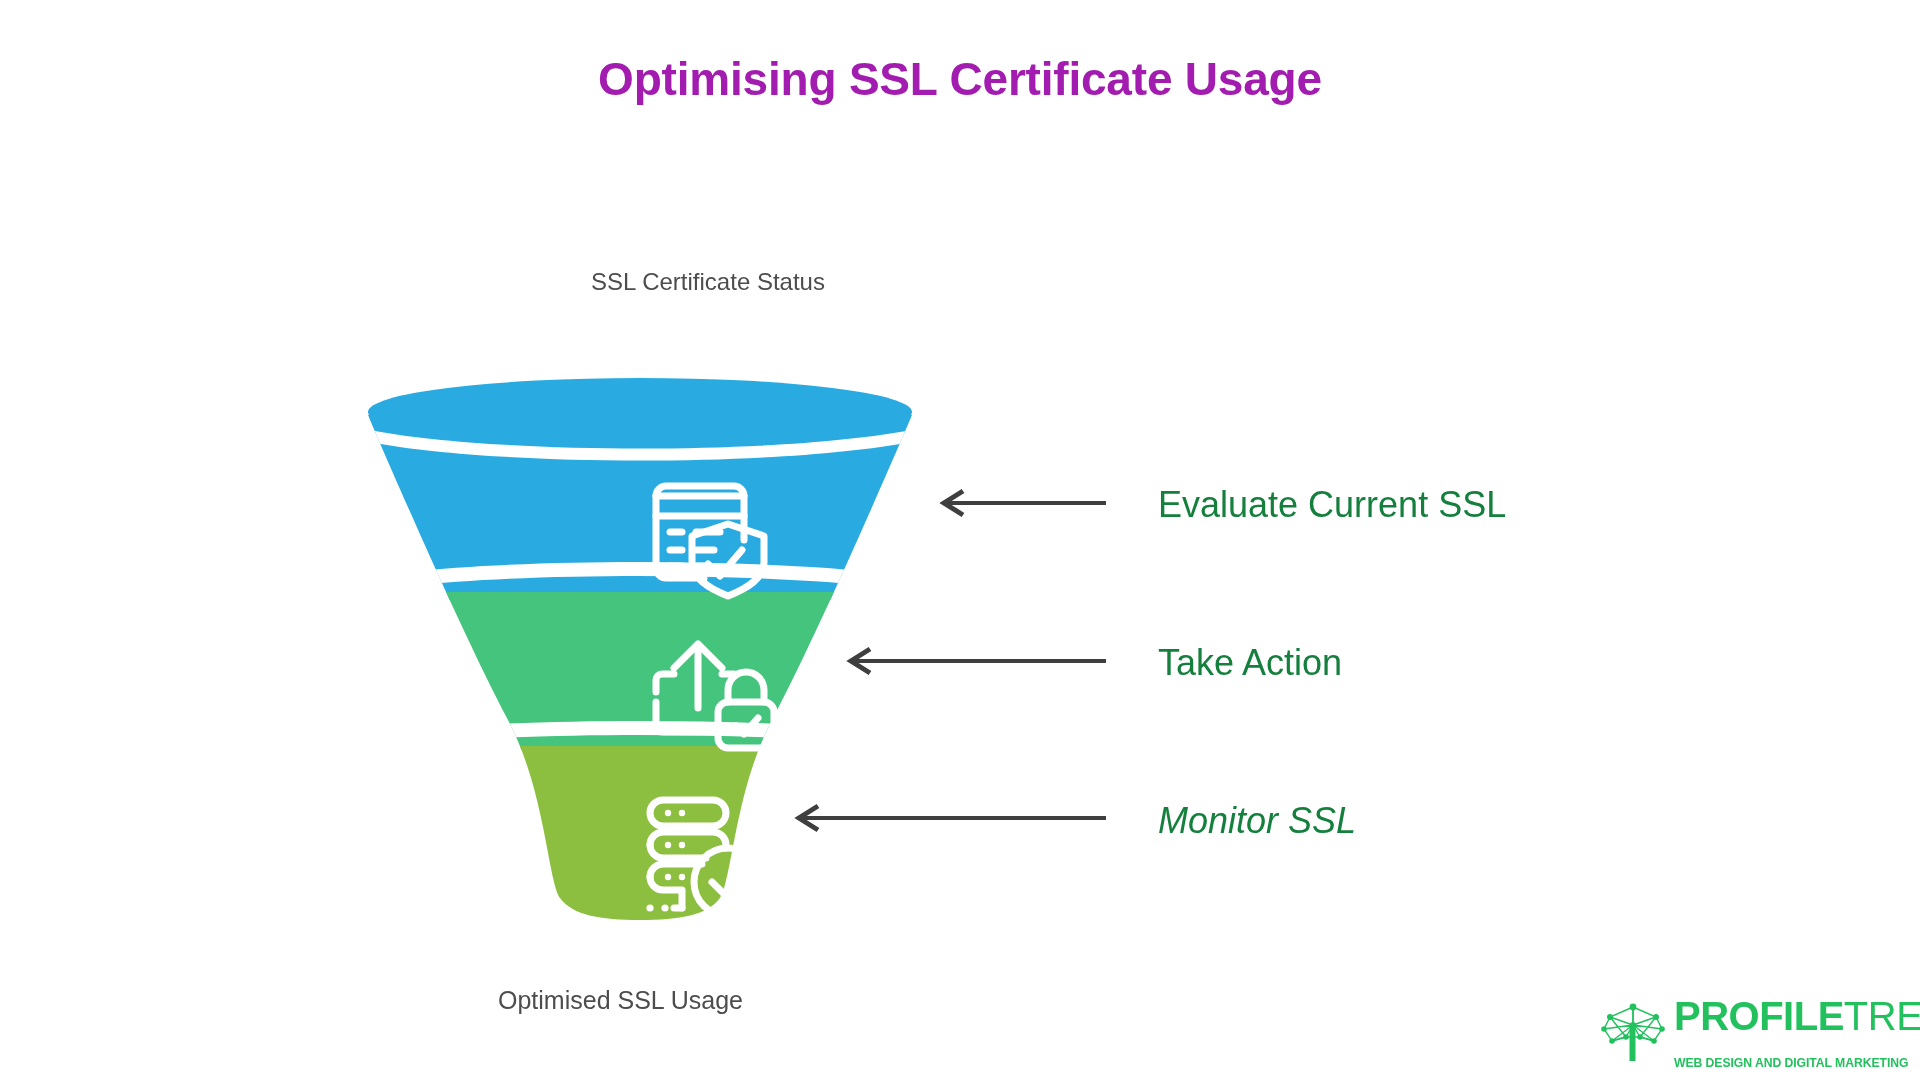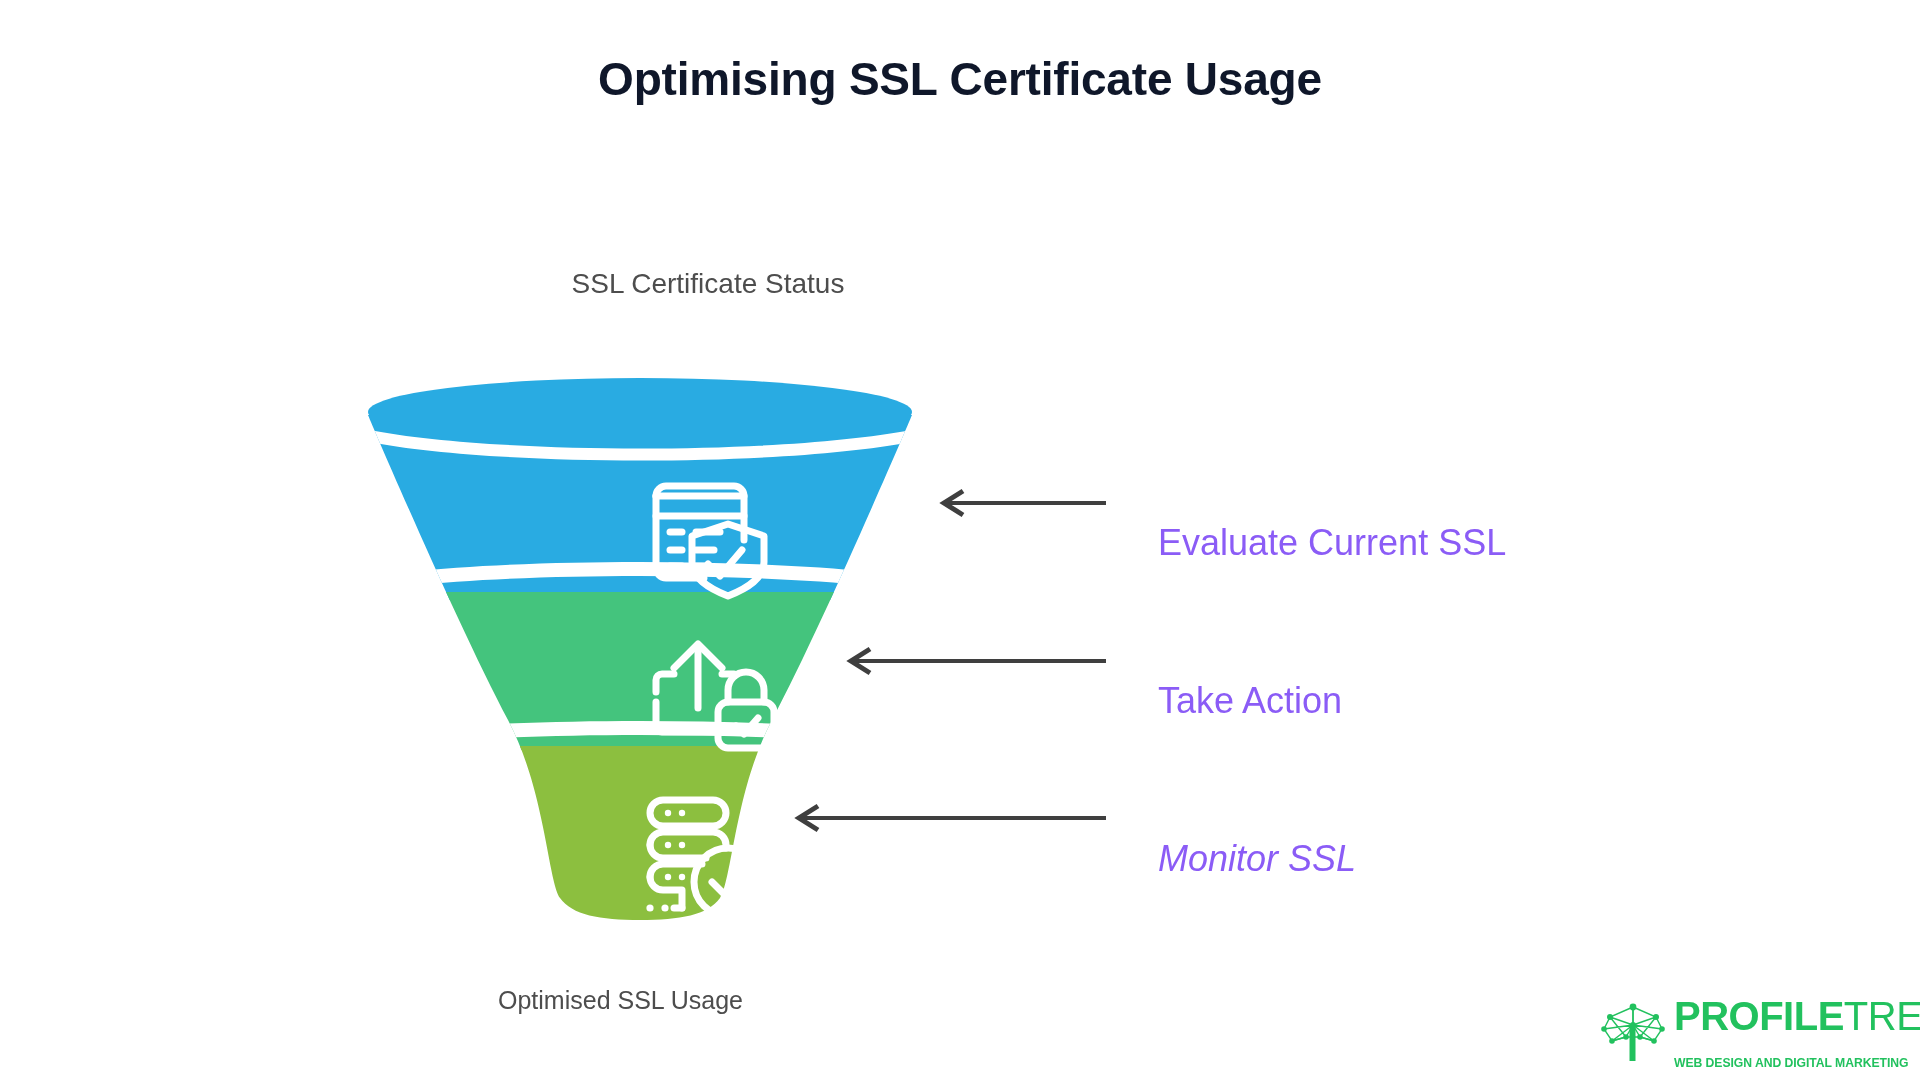--- a/index.html
+++ b/index.html
@@ -17,31 +17,31 @@
   }
 
   #page-title {
     position: absolute;
     top: 52px;
     left: 0;
     width: 1920px;
     text-align: center;
     font-size: 46px;
     font-weight: bold;
-    color: #0f172a;
+    color: #a21caf;
     letter-spacing: -0.2px;
   }
 
   #top-caption {
     position: absolute;
     top: 268px;
     left: 498px;
     width: 420px;
     text-align: center;
-    font-size: 28px;
+    font-size: 24px;
     color: #4d4d4d;
     font-weight: normal;
   }
 
   #bottom-caption {
     position: absolute;
     top: 986px;
     left: 498px;
     width: 420px;
     font-size: 25px;
@@ -51,24 +51,23 @@
 
   #funnel-svg {
     position: absolute;
     top: 0;
     left: 0;
   }
 
   .callout {
     position: absolute;
     font-size: 36px;
-    color: #8b5cf6;
+    color: #15803d;
     white-space: nowrap;
     font-weight: normal;
-    margin-top: 38px;
   }
   #callout-label-1 { top: 484px; left: 1158px; }
   #callout-label-2 { top: 642px; left: 1158px; }
   #callout-label-3 { top: 800px; left: 1158px; font-style: italic; }
 
   #logo-wrap {
     position: absolute;
     left: 1596px;
     top: 995px;
     width: 310px;

